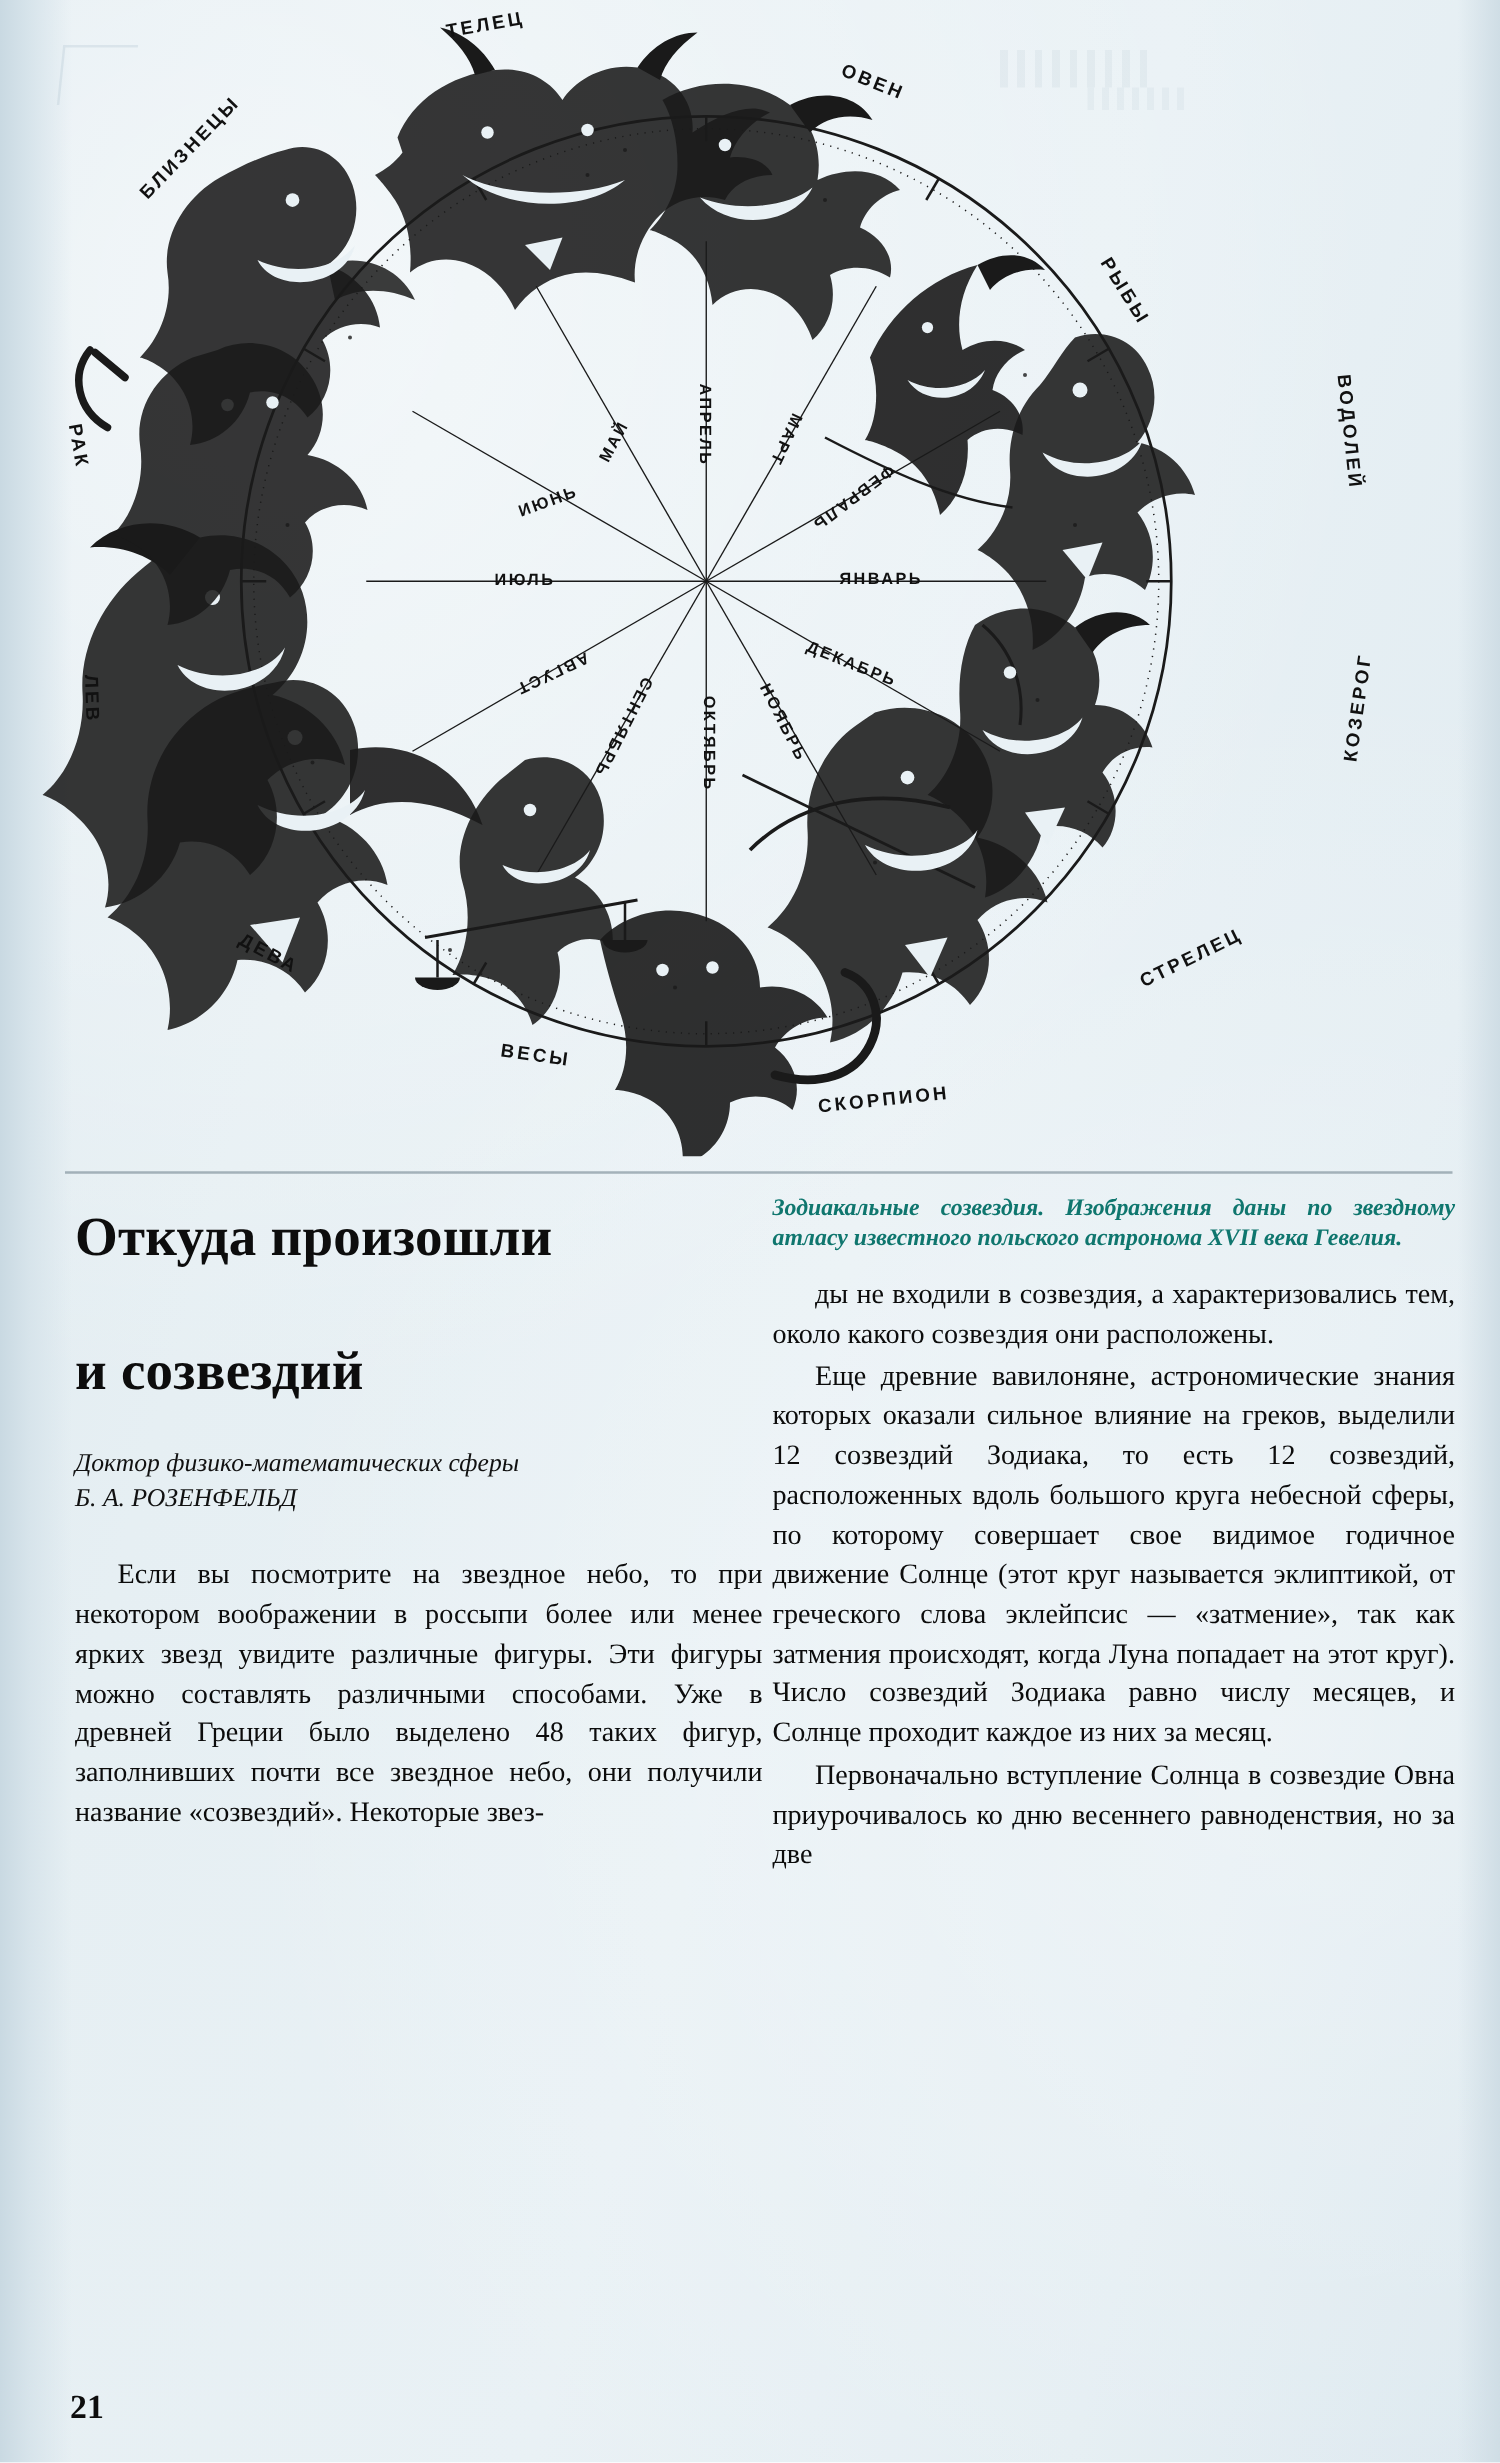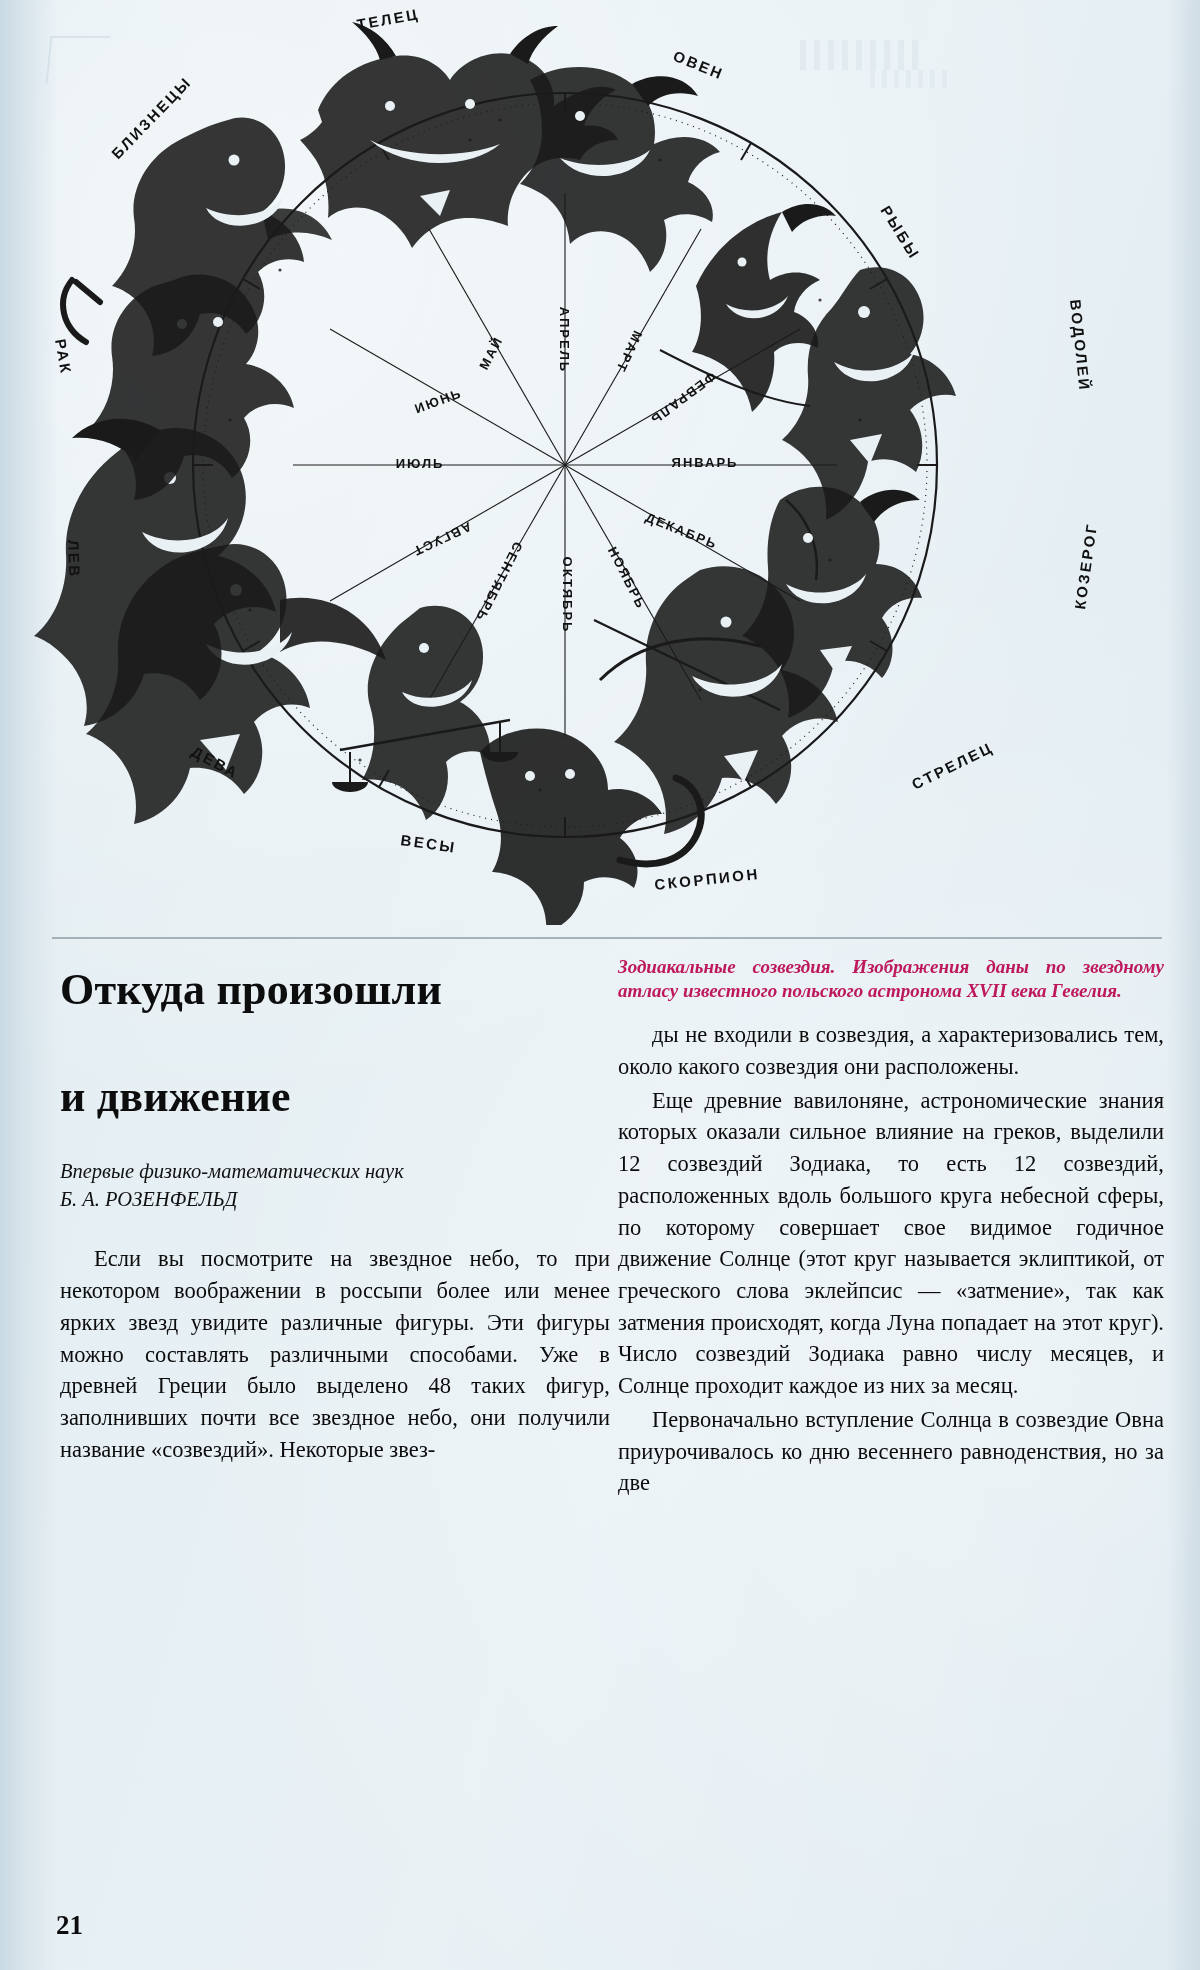--- a/index.html
+++ b/index.html
@@ -118,21 +118,21 @@
   .col-left p.body { margin-top: 30px; text-indent: 34px; }
   .col-right p.body { text-indent: 34px; }
   .col-right p.body + p.body { margin-top: 2px; }
 
   .caption {
     font-family: "Liberation Serif", serif;
     font-style: italic;
     font-weight: 700;
     font-size: 19px;
     line-height: 1.27;
-    color: #be185d;
+    color: #0f766e;
     text-align: justify;
     margin: 0 0 16px 0;
   }
 
   .footnote-wrap {
     position: absolute;
     left: 60px; top: 872px; width: 550px;
   }
   .footnote-rule {
     width: 196px; height: 2px; background: #2d2d2d; margin-bottom: 10px;
@@ -421,25 +421,25 @@
 </svg>
 </div>
 
 <div class="text-area">
   <div class="rule"></div>
 
   <div class="col-left">
     <h1 class="title">
       <span>Откуда произошли</span><br>
       <br>
-      <span>и движение</span>
+      <span>и созвездий</span>
     </h1>
 
     <div class="byline">
-      <span>Впервые физико-математических наук</span><br>
+      <span>Доктор физико-математических сферы</span><br>
       <span>Б. А. РОЗЕНФЕЛЬД</span>
     </div>
 
     <p class="body">Если вы посмотрите на звездное небо, то при некотором воображении в россыпи более или менее ярких звезд увидите различные фигуры. Эти фигуры можно составлять различными способами. Уже в древней Греции было выделено 48 таких фигур, заполнивших почти все звездное небо, они получили название «созвездий». Некоторые звез-</p>
   </div>
 
   <div class="col-right">
     <p class="caption">Зодиакальные созвездия. Изображения даны по звездному атласу известного польского астронома XVII века Гевелия.</p>
     <p class="body">ды не входили в созвездия, а характеризовались тем, около какого созвездия они расположены.</p>
     <p class="body">Еще древние вавилоняне, астрономические знания которых оказали сильное влияние на греков, выделили 12 созвездий Зодиака, то есть 12 созвездий, расположенных вдоль большого круга небесной сферы, по которому совершает свое видимое годичное движение Солнце (этот круг называется эклиптикой, от греческого слова эклейпсис — «затмение», так как затмения происходят, когда Луна попадает на этот круг). Число созвездий Зодиака равно числу месяцев, и Солнце проходит каждое из них за месяц.</p>

